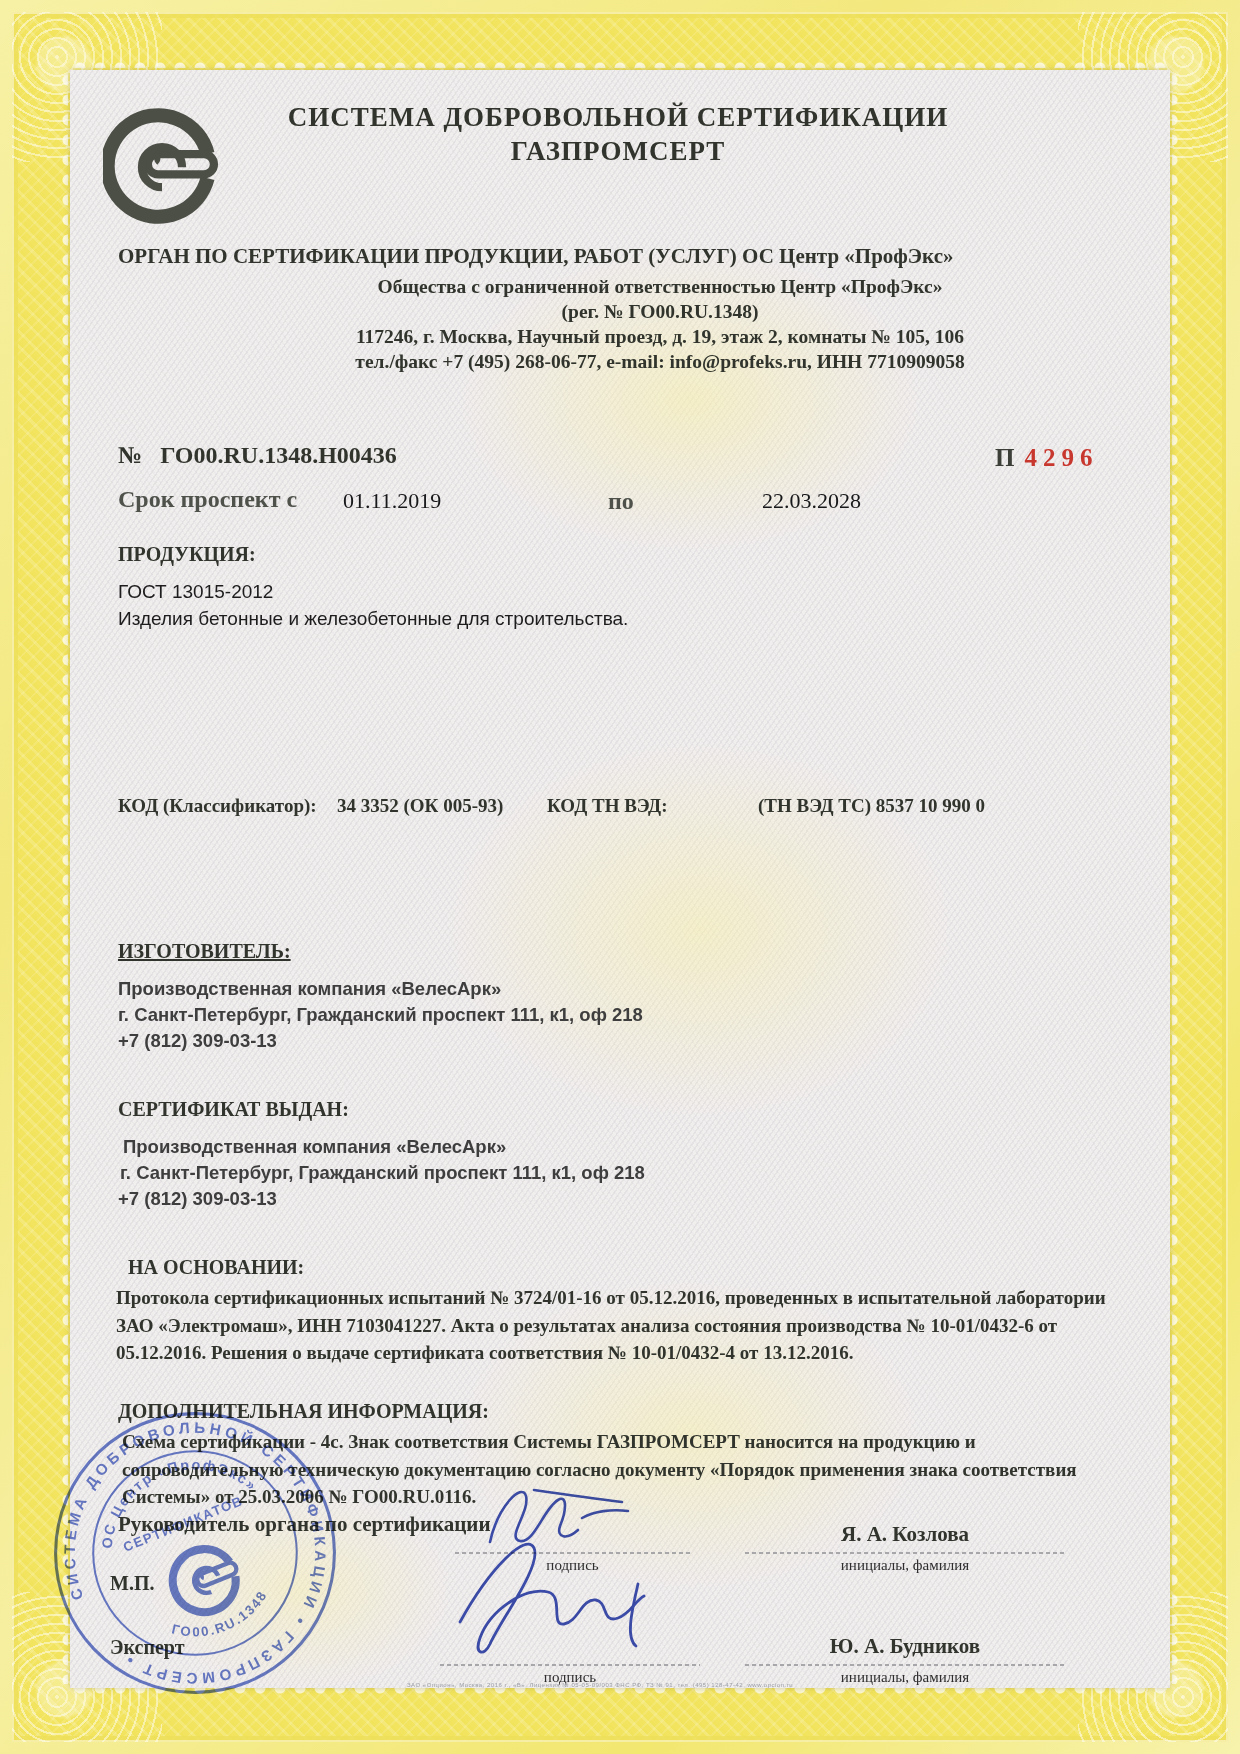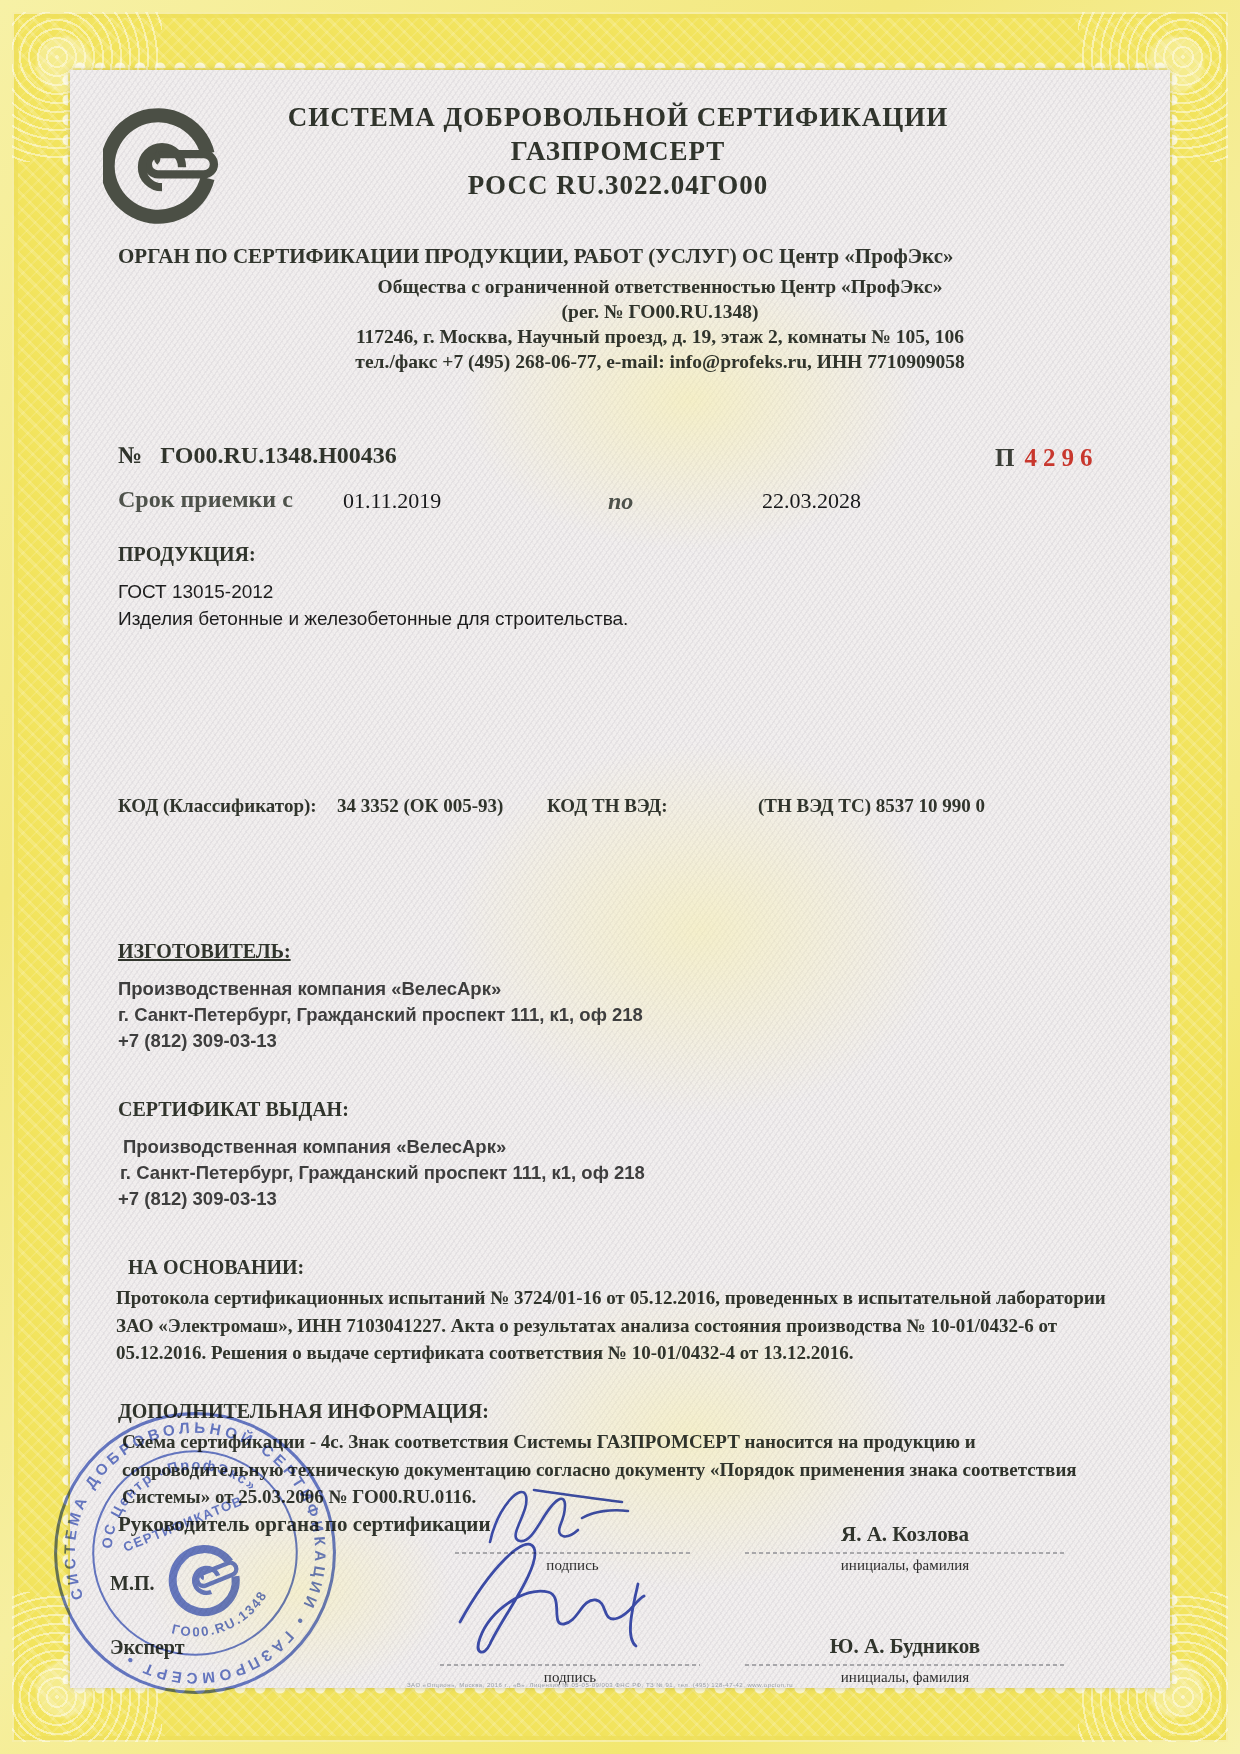--- a/index.html
+++ b/index.html
@@ -106,41 +106,40 @@
       <path d="M 88.6 67.4 A 43 43 0 1 1 88.6 46.6" stroke-width="12"></path>
       <rect x="38" y="47" width="56" height="17" rx="8.5" stroke-width="7"></rect>
       <path d="M 50 75 A 17 17 0 1 1 67 58" stroke-width="7"></path>
       <path d="M 46 43 c -3 6 -4 9 0 13 c 4 -4 3 -7 0 -13 z" fill="#4b4f45" stroke="none"></path>
     </g>
   </svg>
 
   <div class="abs hdr serif-b">
     <div>СИСТЕМА  ДОБРОВОЛЬНОЙ СЕРТИФИКАЦИИ</div>
     <div>ГАЗПРОМСЕРТ</div>
-    <div>РОСС RU.3022.04ГО00</div>
   </div>
 
   <div class="abs serif-b org1" style="top:244px;">ОРГАН ПО СЕРТИФИКАЦИИ  ПРОДУКЦИИ, РАБОТ (УСЛУГ) ОС Центр «ПрофЭкс»</div>
   <div class="abs serif-b orgc" style="top:276px;">Общества с ограниченной ответственностью Центр «ПрофЭкс»</div>
   <div class="abs serif-b orgc" style="top:301px;">(рег. № ГО00.RU.1348)</div>
   <div class="abs serif-b orgc" style="top:326px;">117246, г. Москва, Научный проезд, д. 19, этаж 2, комнаты № 105, 106</div>
   <div class="abs serif-b orgc" style="top:351px;">тел./факс +7 (495) 268-06-77, e-mail: info@profeks.ru, ИНН 7710909058</div>
 
 
   <div class="abs serif-b numrow" style="left:118px;top:442px;">
     <span>№</span>&nbsp;&nbsp;
     <span>ГО00.RU.1348.Н00436</span>
   </div>
   <div class="abs serif-b series" style="left:995px;top:444px;">
     <span>П</span><b>4296</b>
   </div>
 
-  <div class="abs validity-label" style="left:118px;top:486px;">Срок приемки с</div>
+  <div class="abs validity-label" style="left:118px;top:486px;">Срок проспект с</div>
   <div class="abs vdate" style="left:343px;top:488px;">01.11.2019</div>
-  <div class="abs validity-label" style="left:608px;top:488px;font-style:italic;">по</div>
+  <div class="abs validity-label" style="left:608px;top:488px;">по</div>
   <div class="abs vdate" style="left:762px;top:488px;">22.03.2028</div>
 
   <div class="abs serif-b sec-h" style="left:118px;top:543px;">ПРОДУКЦИЯ:</div>
   <div class="abs sans prod-line" style="left:118px;top:578px;">ГОСТ 13015-2012</div>
   <div class="abs sans prod-line" style="left:118px;top:605px;">Изделия бетонные и железобетонные для строительства.</div>
 
   <div class="abs serif-b codes" style="left:118px;top:795px;">КОД (Классификатор):</div>
   <div class="abs serif-b codes" style="left:337px;top:795px;">34 3352  (ОК 005-93)</div>
   <div class="abs serif-b codes" style="left:547px;top:795px;">КОД ТН ВЭД:</div>
   <div class="abs serif-b codes" style="left:758px;top:795px;">(ТН ВЭД ТС) 8537 10 990 0</div>

